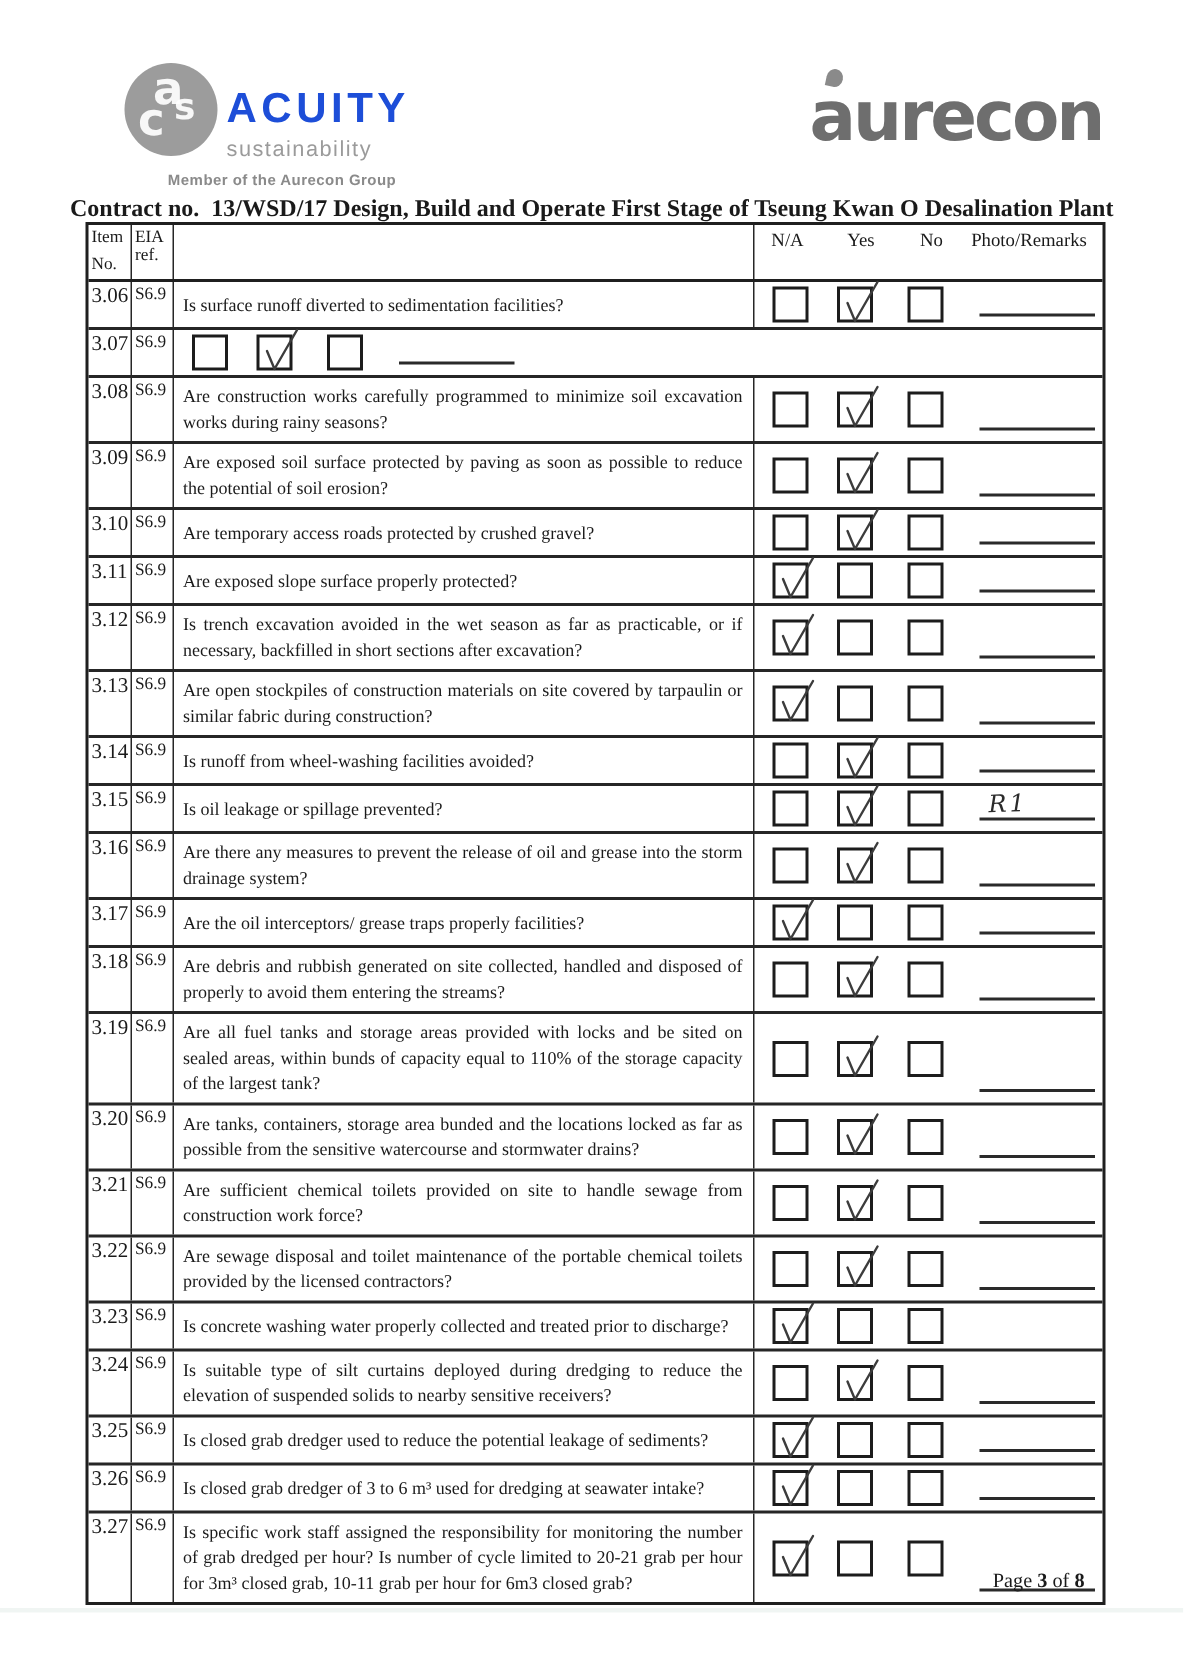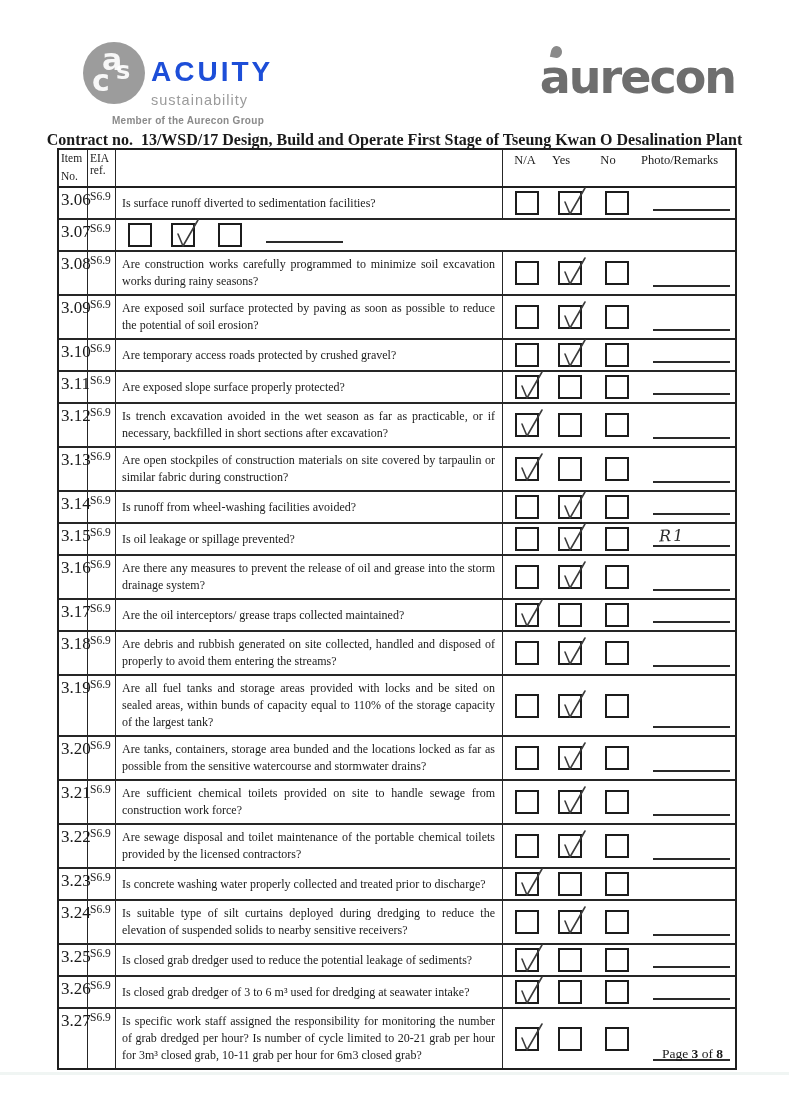--- a/index.html
+++ b/index.html
@@ -51,21 +51,21 @@
     text-align:center; font-size:16px; font-weight:bold; white-space:pre;
   }
   
   .checklist {
     position:absolute; top:148px; left:57px; width:680px;
     border:2px solid #1f1f1f; border-bottom:2px solid #1f1f1f;
   }
   .row { display:flex; align-items:stretch; border-bottom:2px solid #262626; }
   .row:last-child { border-bottom:none; }
   .cell { border-right:1.5px solid #262626; }
-  .cell-item  { width:29px; flex:0 0 auto; font-size:17px; padding:2px 1px 0 2px; text-align:left; }
+  .cell-item  { width:29px; flex:0 0 auto; font-size:14px; padding:2px 1px 0 2px; text-align:left; }
   .cell-eia   { width:28px; flex:0 0 auto; font-size:11.5px; padding:2px 0 0 2px; }
   .cell-q     {
     flex:1 1 auto; font-size:12px; line-height:17px; padding:4px 7px 4px 6px;
     text-align:justify; display:flex; align-items:center; min-height:30px;
   }
   .cell-q > div { width:100%; }
   .cell-checks {
     width:232px; flex:0 0 auto; border-right:none;
     display:flex; align-items:center; padding:3px 2px 3px 12px;
   }
@@ -88,21 +88,21 @@
     position:absolute; left:6px; bottom:6px;
     font-family:"DejaVu Serif", serif; font-style:italic; font-size:16px;
     color:#2b2b2b; transform:rotate(-2deg); letter-spacing:2px;
   }
   
   .header-row { min-height:38px; border-bottom:2px solid #1f1f1f; }
   .header-row .cell-item, .header-row .cell-eia { font-size:11.5px; }
   .header-row .cell-q { min-height:0; }
   .hdr-checks { align-items:flex-start; padding-top:3px; }
   .hdr-label { font-size:12.5px; text-align:center; }
-  .hl-na  { width:24px; margin-right:12px; margin-left:-2px; }
+  .hl-na  { width:24px; margin-right:25px; margin-left:-2px; }
   .hl-yes { width:24px; margin-right:23px; }
   .hl-no  { width:24px; }
   .hl-remarks { flex:1 1 auto; text-align:center; margin-left:6px; }
   
   .footer {
     position:absolute; top:1046px; right:66px; font-size:13.5px;
   }
   .footer b { font-weight:bold; }
   .scan-edge {
     position:absolute; left:0; right:0; top:1072px; height:3px;
@@ -424,21 +424,21 @@
           <span class="remark-note"></span>
           <span class="remark-line"></span>
         </div>
       </div>
     </div>
 
     <div class="row">
       <div class="cell cell-item">3.17</div>
       <div class="cell cell-eia">S6.9</div>
       <div class="cell cell-q">
-        <div>Are the oil interceptors/ grease traps collected maintained?</div>
+        <div>Are the oil interceptors/ grease traps properly facilities?</div>
       </div>
       <div class="cell cell-checks">
         <div class="checkbox cb-na checked">
           <svg class="tick" width="30" height="34" viewBox="0 0 30 34">
             <path d="M5 18 L10 30 L25 4" fill="none" stroke="#3c3c3c" stroke-width="1.6" stroke-linecap="round" stroke-linejoin="round"></path>
           </svg>
         </div>
         <div class="checkbox cb-yes">
           
         </div>

